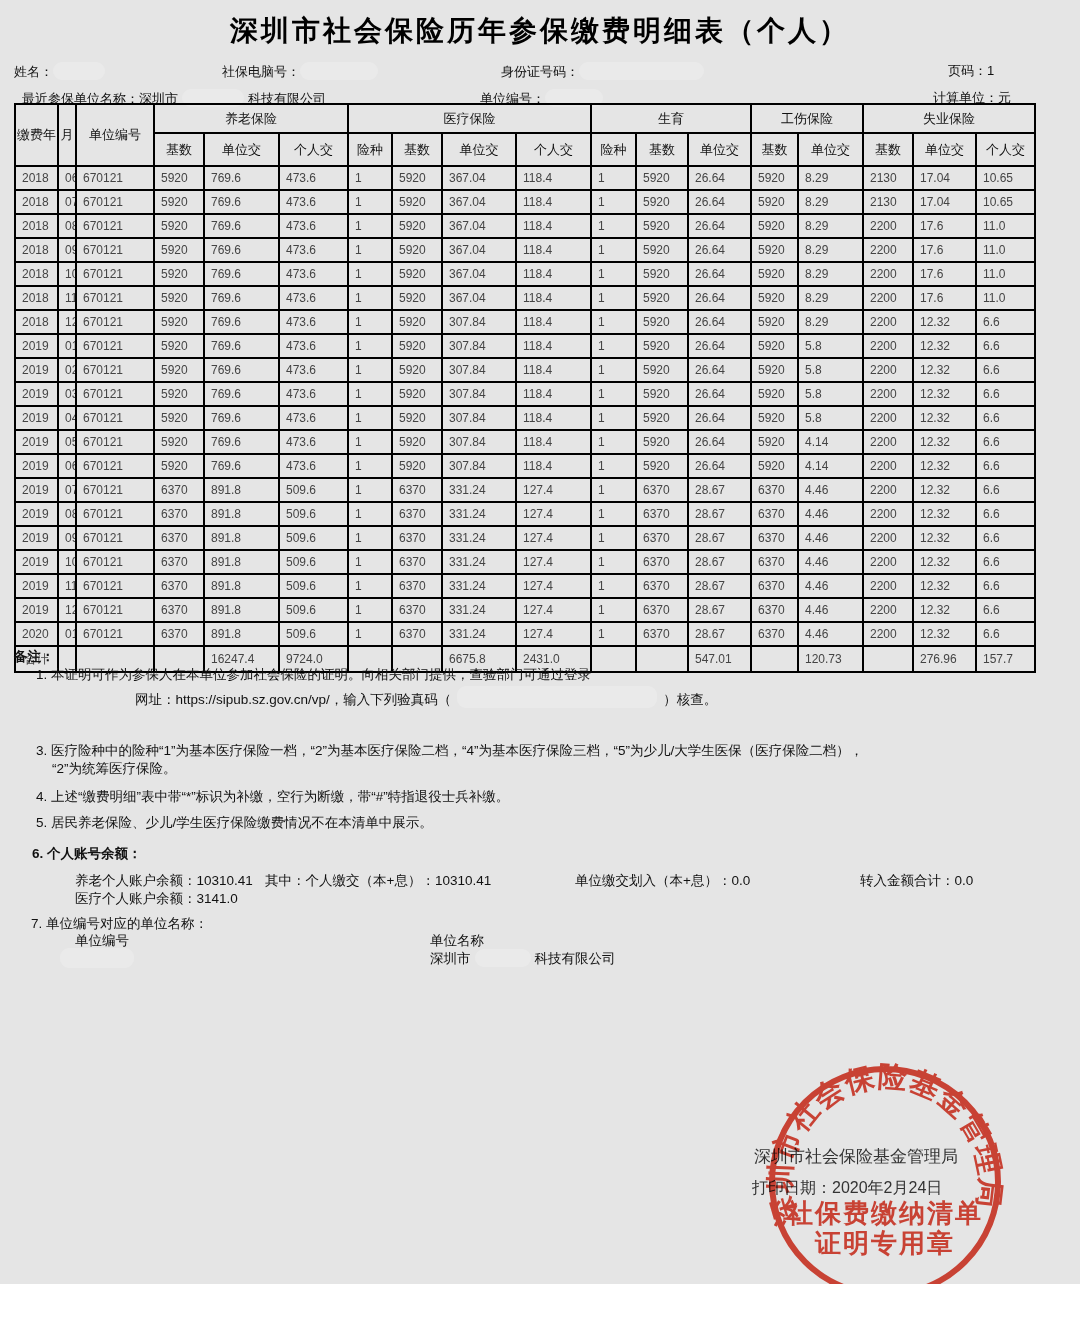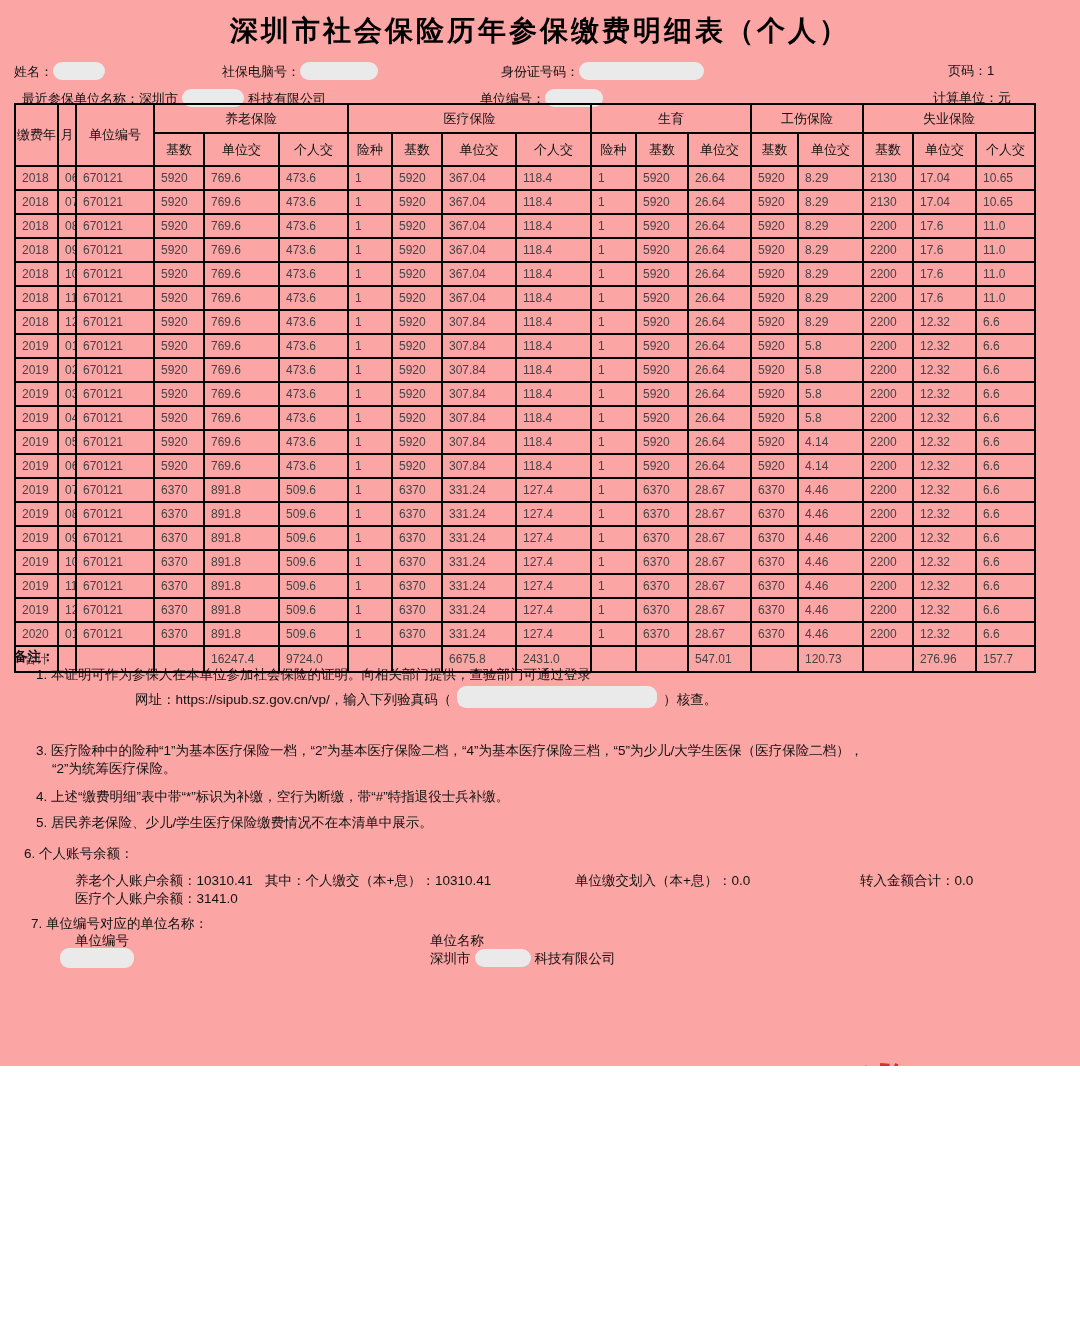--- a/index.html
+++ b/index.html
@@ -1,17 +1,17 @@
 <!DOCTYPE html>
 <html><head>
 <meta charset="utf-8">
 <style>
   html,body { margin:0; padding:0; background:#fff; }
   .page {
-    position:relative; width:1080px; height:1066px; background:#fca5a5;
+    position:relative; width:1080px; height:1284px; background:#e5e5e5;
     font-family:"Liberation Sans", sans-serif; color:#222; overflow:hidden;
   }
   .abs { position:absolute; }
   .title {
     width:1080px; top:12px; left:0; text-align:center;
     font-size:28px; font-weight:bold; letter-spacing:3px; color:#000;
   }
   .meta { font-size:13px; color:#111; white-space:nowrap; }
   .meta .lbl { color:#111; }
   .redact {
@@ -544,21 +544,21 @@
 
   <div class="abs note" style="left:14px; top:648px; font-weight:bold;">备注：</div>
   <div class="abs note" style="left:36px; top:666px;">1. 本证明可作为参保人在本单位参加社会保险的证明。向相关部门提供，查验部门可通过登录</div>
   <div class="abs note" style="left:135px; top:686px;">
     <span>网址：https://sipub.sz.gov.cn/vp/，输入下列验真码（</span><span class="redact" style="width:200px;height:22px;margin:0 6px;"></span><span>）核查。</span>
   </div>
   <div class="abs note" style="left:36px; top:742px;">3. 医疗险种中的险种“1”为基本医疗保险一档，“2”为基本医疗保险二档，“4”为基本医疗保险三档，“5”为少儿/大学生医保（医疗保险二档），</div>
   <div class="abs note" style="left:52px; top:760px;">“2”为统筹医疗保险。</div>
   <div class="abs note" style="left:36px; top:788px;">4. 上述“缴费明细”表中带“*”标识为补缴，空行为断缴，带“#”特指退役士兵补缴。</div>
   <div class="abs note" style="left:36px; top:814px;">5. 居民养老保险、少儿/学生医疗保险缴费情况不在本清单中展示。</div>
-  <div class="abs note" style="left:24px; top:845px;">6. 个人账号余额：</div>
+  <div class="abs note" style="left:32px; top:845px;font-weight:bold;">6. 个人账号余额：</div>
 
   <div class="abs note" style="left:75px; top:872px;">
     <span>养老个人账户余额：</span><span>10310.41</span>
   </div>
   <div class="abs note" style="left:265px; top:872px;">
     <span>其中：个人缴交（本+息）：</span><span>10310.41</span>
   </div>
   <div class="abs note" style="left:575px; top:872px;">
     <span>单位缴交划入（本+息）：</span><span>0.0</span>
   </div>

